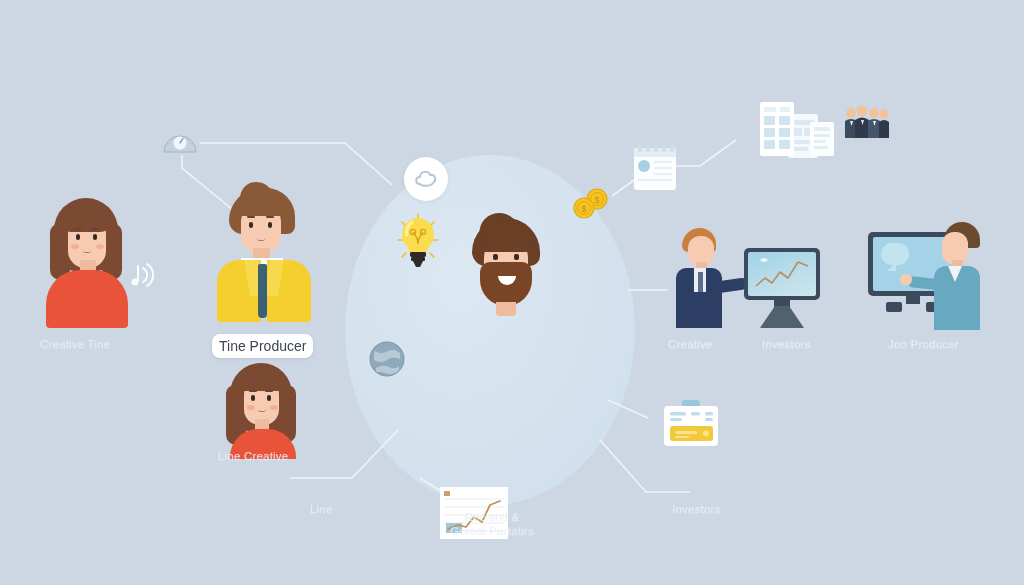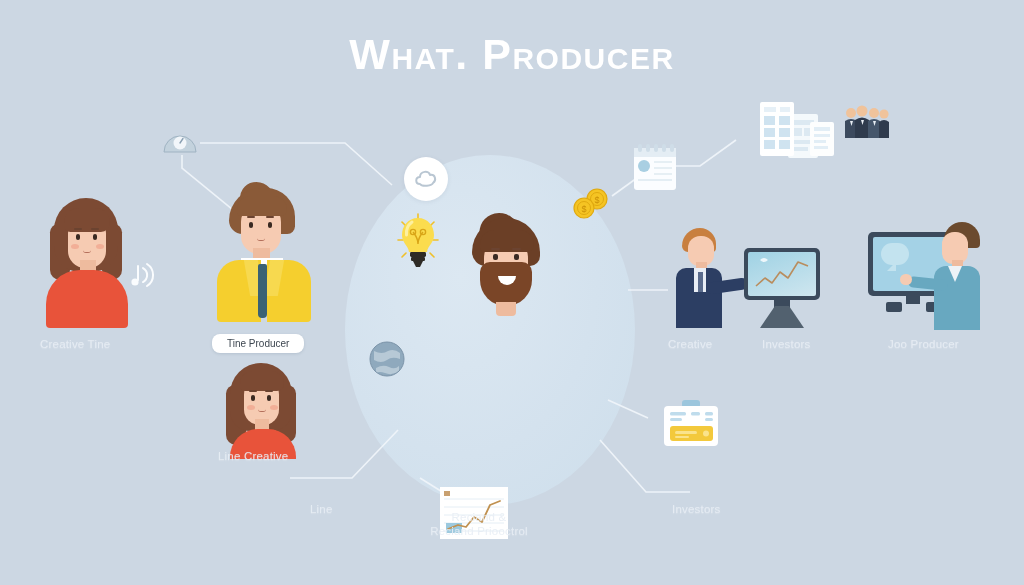--- a/index.html
+++ b/index.html
@@ -45,22 +45,22 @@
     white-space:nowrap;
     opacity:.92;
     text-shadow:0 1px 1px rgba(255,255,255,.25);
   }
   .label.two-line { white-space:normal; text-align:center; line-height:14px; }
 
   .pill {
     position:absolute;
     background:#ffffff;
     border-radius:8px;
-    padding:4px 15px;
-    font-size:10px;
+    padding:4px 7px;
+    font-size:14px;
     color:#3d4650;
     box-shadow:0 1px 3px rgba(80,100,120,.18);
     white-space:nowrap;
   }
 
   
   .fig { position:absolute; }
 
   
   .w1 { left:38px; top:198px; width:100px; height:128px; }
@@ -187,21 +187,20 @@
   .sheets { position:absolute; left:758px; top:100px; width:78px; height:70px; }
   .crowd { position:absolute; left:844px; top:104px; width:46px; height:38px; }
   .card { position:absolute; left:662px; top:400px; width:58px; height:50px; }
   .chartdoc { position:absolute; left:440px; top:487px; width:68px; height:52px; }
 </style>
 </head>
 <body style="background: rgb(204, 215, 227);">
 
 <div class="stage">
 
-  <div class="title">What. Producer</div>
 
   <div class="hub"></div>
 
   <svg class="lines" width="1024" height="585">
     <g stroke="#f0f5fa" stroke-width="1.6" fill="none" opacity="0.95">
       <path d="M200 143 L345 143 L392 185"></path>
       <path d="M182 155 L182 168 L260 232"></path>
       <path d="M612 196 L648 170"></path>
       <path d="M660 166 L700 166 L736 140"></path>
       <path d="M628 290 L668 290"></path>
@@ -497,19 +496,19 @@
           <path d="M4 36 H64"></path>
           <path d="M4 44 H64"></path>
         </g>
       <path d="M4 4 l6 0 l0 5 l-6 0 Z" fill="#c8a070"></path>
       <rect x="6" y="36" width="16" height="10" fill="#9cc9de"></rect>
       <path d="M8 42 L18 38 L26 40 L34 30 L42 35 L50 18 L60 14" fill="none" stroke="#c09150" stroke-width="1.8" stroke-linejoin="round" stroke-linecap="round"></path>
     </svg>
   </div>
 
   <div class="label" style="left:310px; top:503px;">Line</div>
-  <div class="label two-line" style="left:419px; top:510px; width:120px;">
+  <div class="label two-line" style="left:432px; top:510px; width:120px;">
     <span>Reciand &amp;</span><br>
-    <span>Reciand Priooctrol</span>
+    <span>Gereal Partatirs</span>
   </div>
   <div class="label" style="left:672px; top:503px;">Investors</div>
 
 </div>
 
 </body></html>

